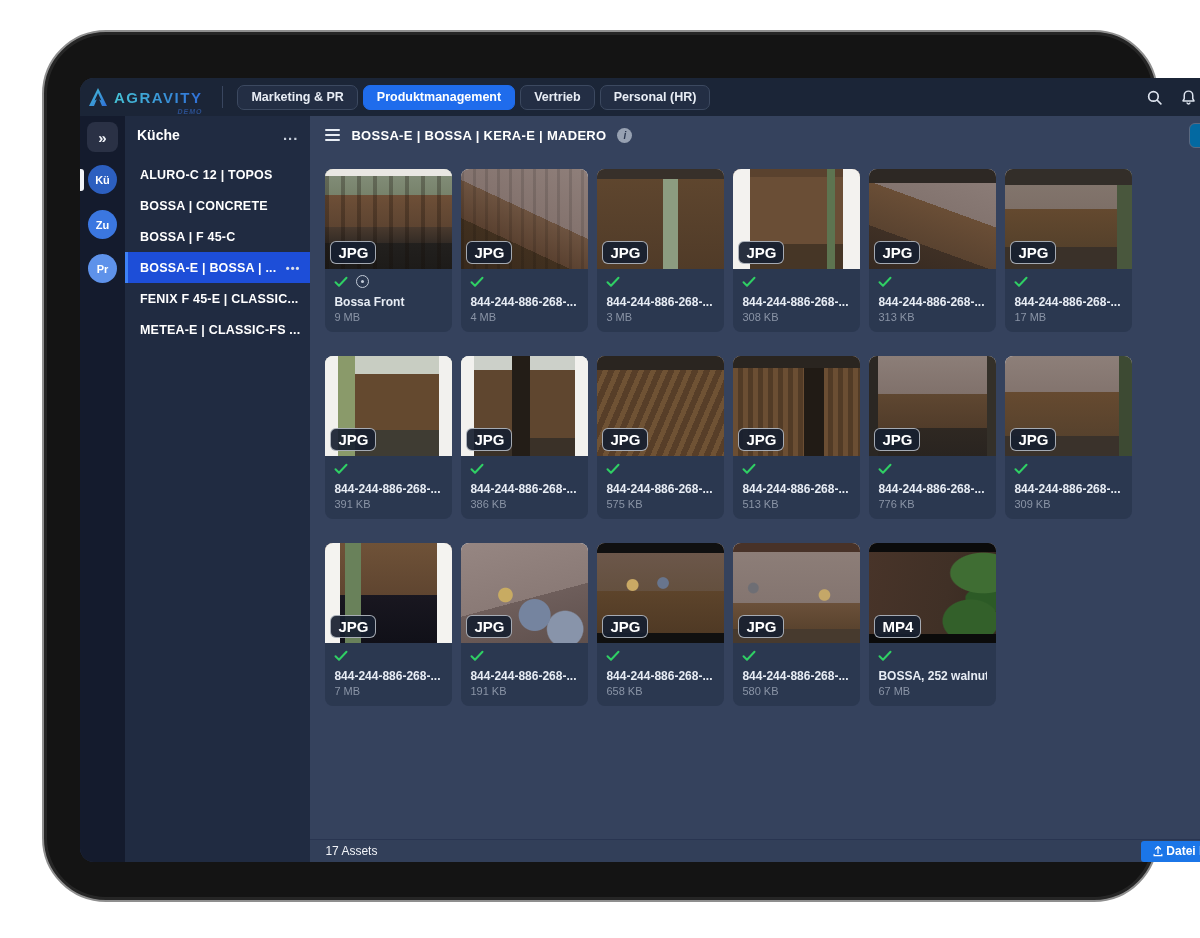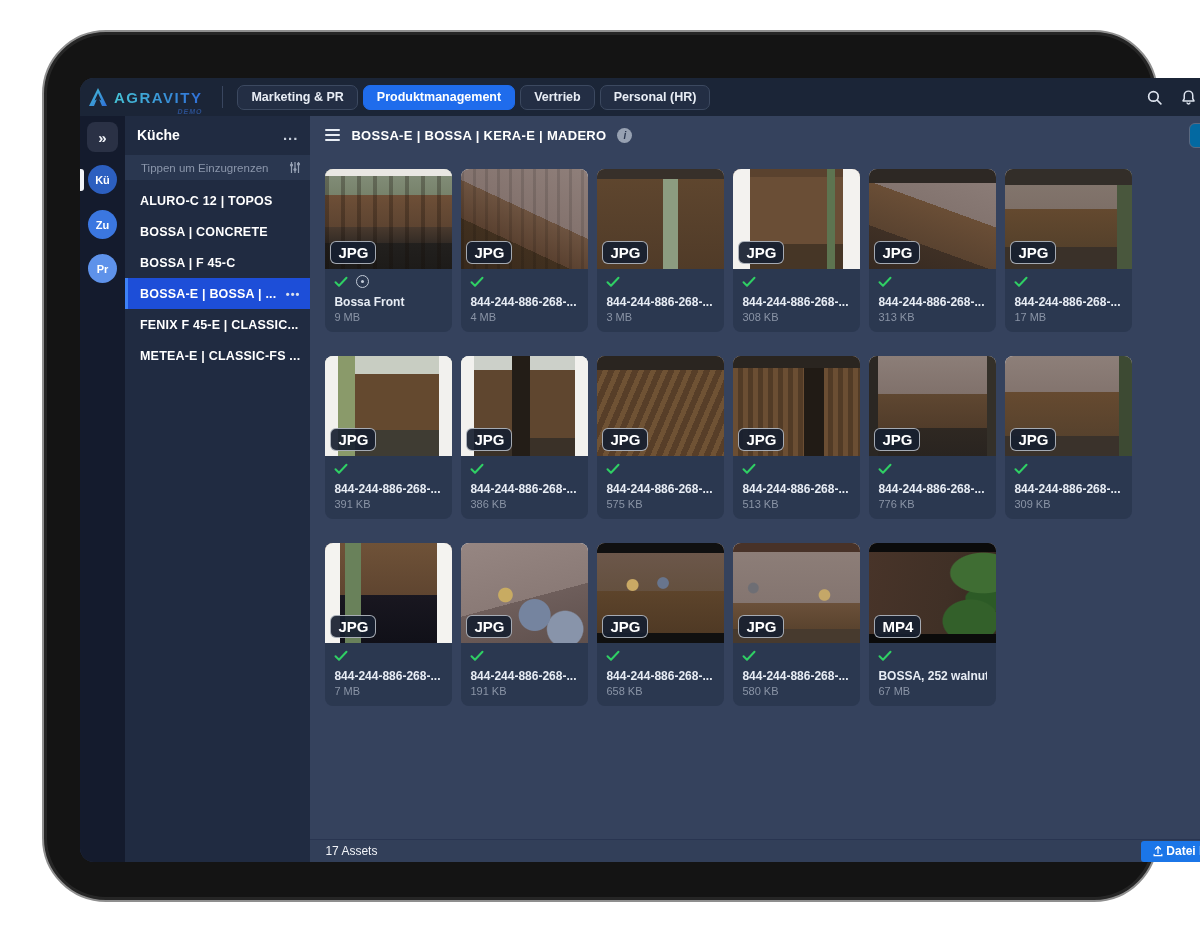--- a/index.html
+++ b/index.html
@@ -185,31 +185,20 @@
             <div class="rail-badge" style="top: 94px; background: rgb(59, 119, 224);">Zu</div>
             <div class="rail-badge" style="top: 138px; background: rgb(94, 146, 234);">Pr</div>
           </div>
       </div>
 
       <div class="sidebar">
         <div class="sidebar-header">
           <span class="sidebar-title">Küche</span>
           <span class="sidebar-menu">...</span>
         </div>
-        <div class="sidebar-search">
-          <span class="search-ph">Tippen um Einzugrenzen</span>
-          <svg width="12" height="13" viewBox="0 0 12 13">
-            <line x1="2.5" y1="1" x2="2.5" y2="12" stroke="#97a2b5" stroke-width="1.2"></line>
-            <line x1="6" y1="1" x2="6" y2="12" stroke="#97a2b5" stroke-width="1.2"></line>
-            <line x1="9.5" y1="1" x2="9.5" y2="12" stroke="#97a2b5" stroke-width="1.2"></line>
-            <circle cx="2.5" cy="4" r="1.6" fill="#97a2b5"></circle>
-            <circle cx="6" cy="8.5" r="1.6" fill="#97a2b5"></circle>
-            <circle cx="9.5" cy="3" r="1.6" fill="#97a2b5"></circle>
-          </svg>
-        </div>
         <div class="sidebar-list" id="sidebar-list">
             <div class="sb-item">
               <span>ALURO-C 12 | TOPOS</span>
             </div>
             <div class="sb-item">
               <span>BOSSA | CONCRETE</span>
             </div>
             <div class="sb-item">
               <span>BOSSA | F 45-C</span>
             </div>

